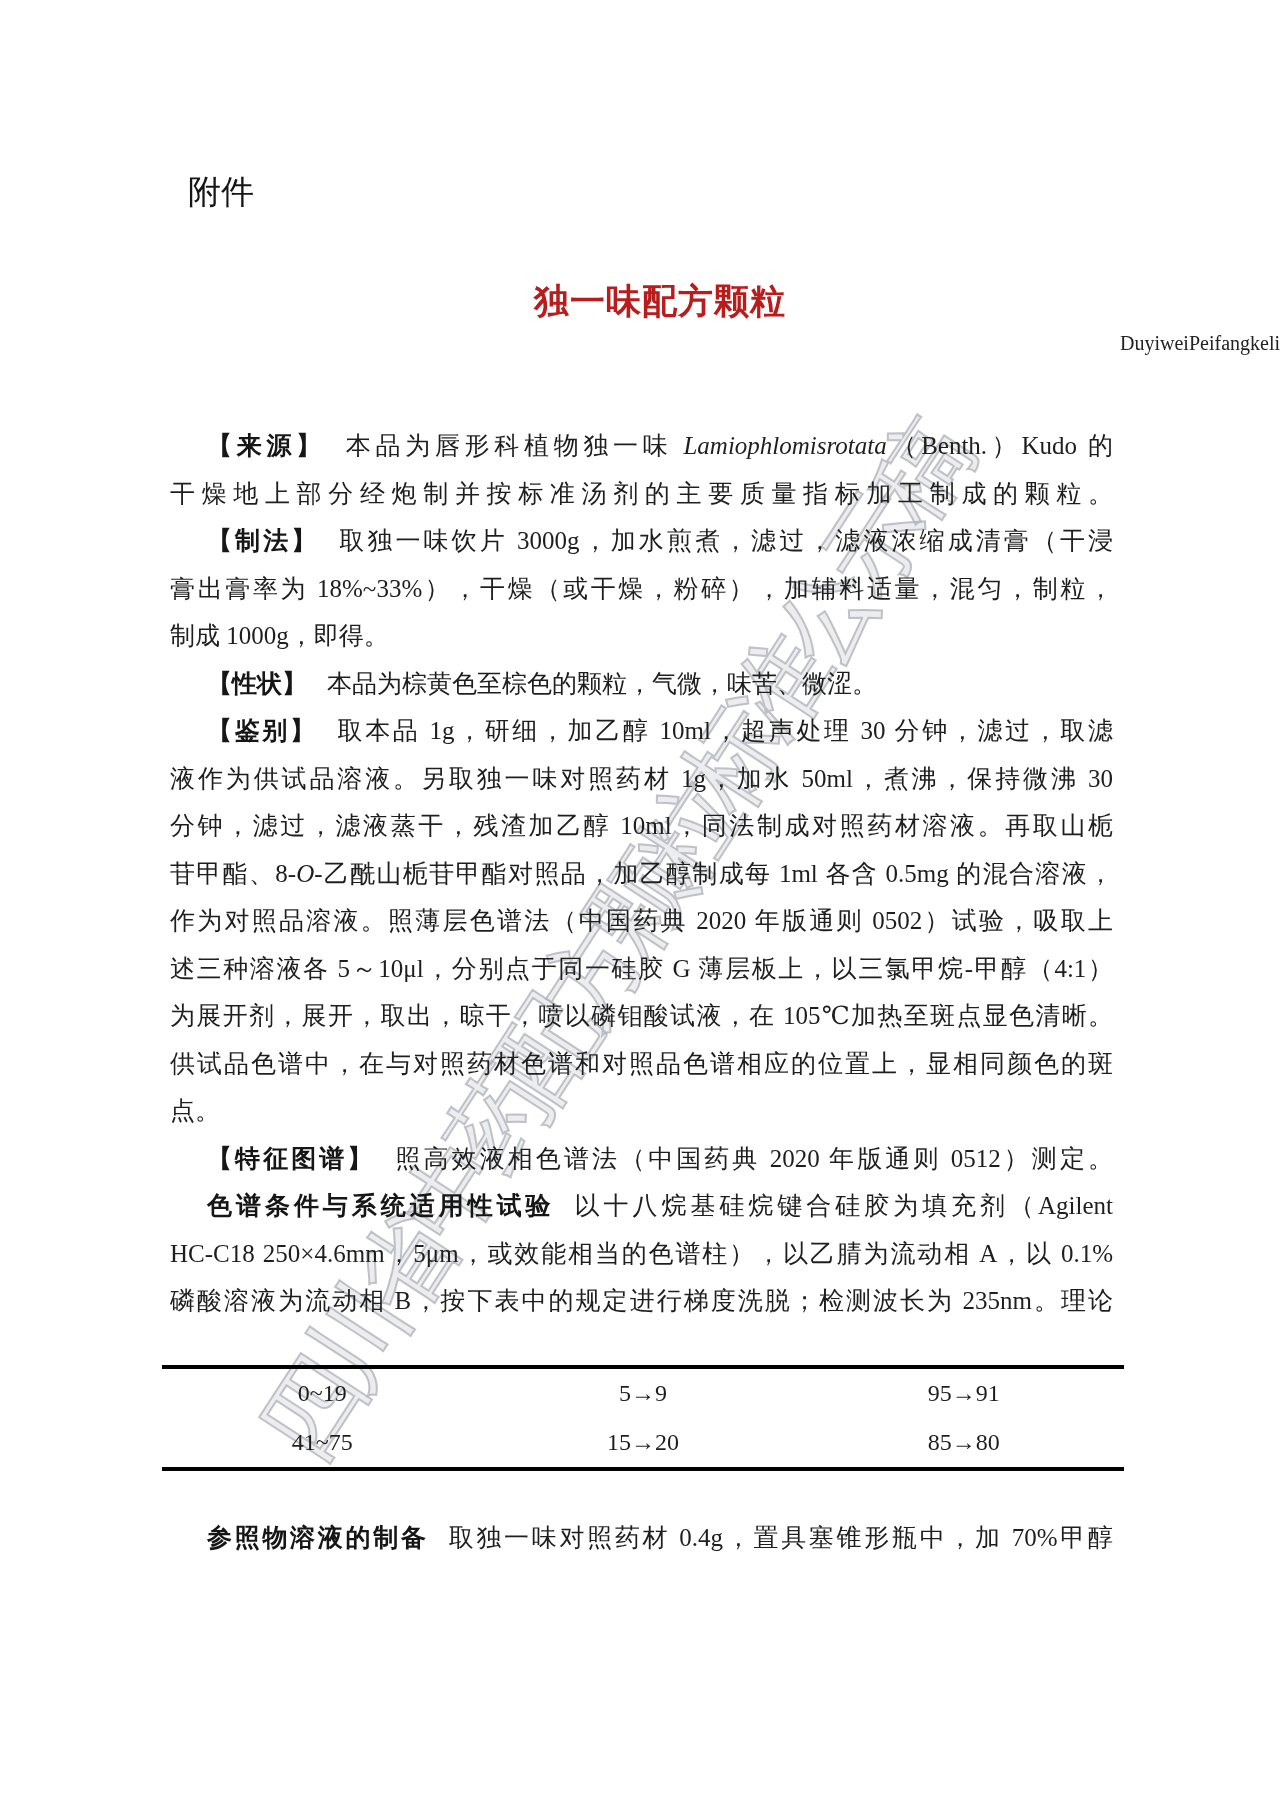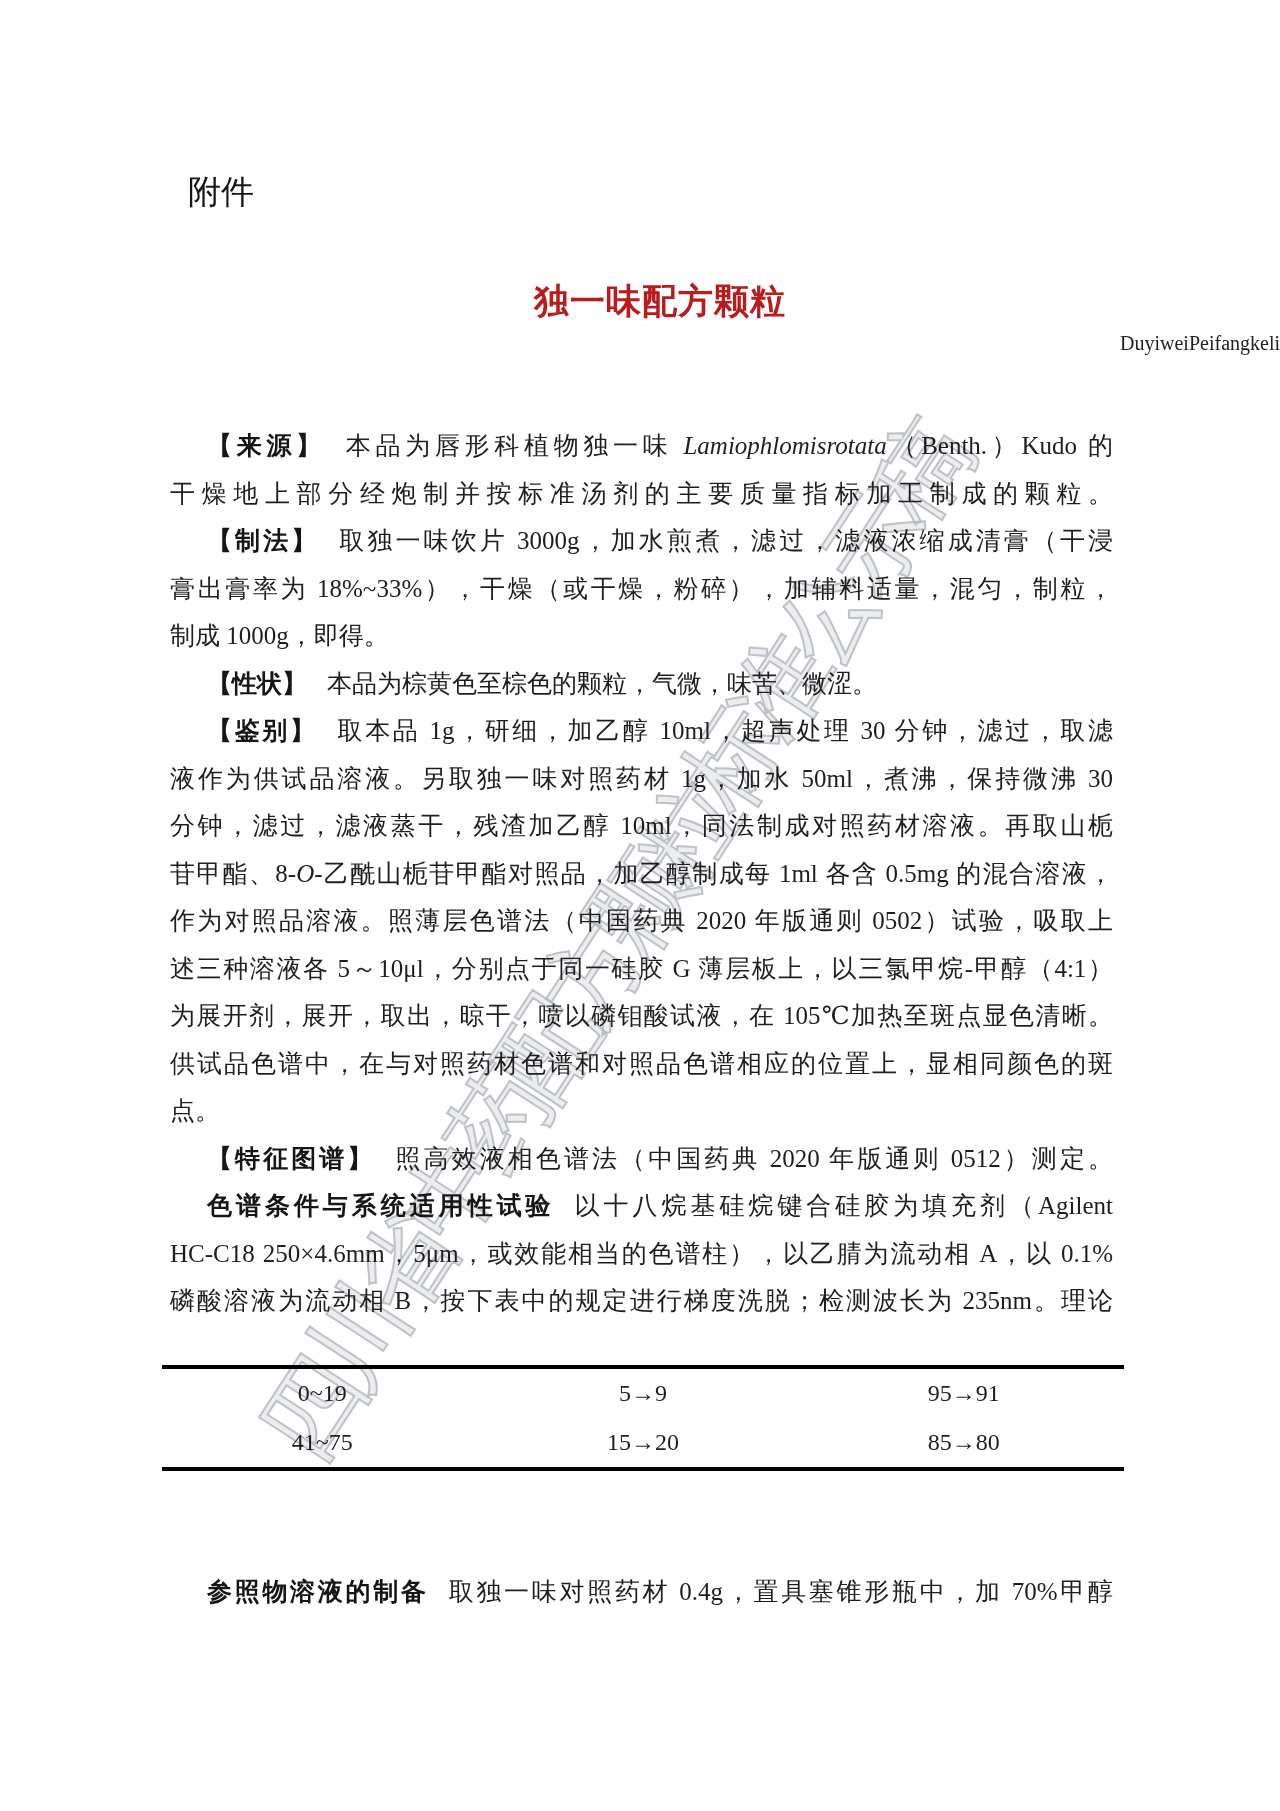--- a/index.html
+++ b/index.html
@@ -39,22 +39,22 @@
   }
   .it { font-style:italic; }
   .tbl {
     position:absolute; left:162px; top:1365px; width:962px;
     border-top:4px solid #000; border-bottom:4px solid #000; font-size:24px;
   }
   .trow { display:flex; align-items:center; height:49px; }
   .trow.head { height:48px; border-bottom:2px solid #000; }
   .tcell { flex:1; text-align:center; }
   .footerp {
-    position:absolute; left:170px; top:1567px; width:943px; font-size:25px;
-    line-height:49px; text-align:justify; text-align-last:justify; padding-left:37px;
+    position:absolute; left:170px; top:1508px; width:943px; font-size:25px;
+    line-height:59px; text-align:justify; text-align-last:justify; padding-left:37px;
     box-sizing:border-box;
   }
 </style>
 </head>
 <body>
 
 <div class="page">
 
   <div class="watermark">四川省中药配方颗粒标准公示稿</div>
 

